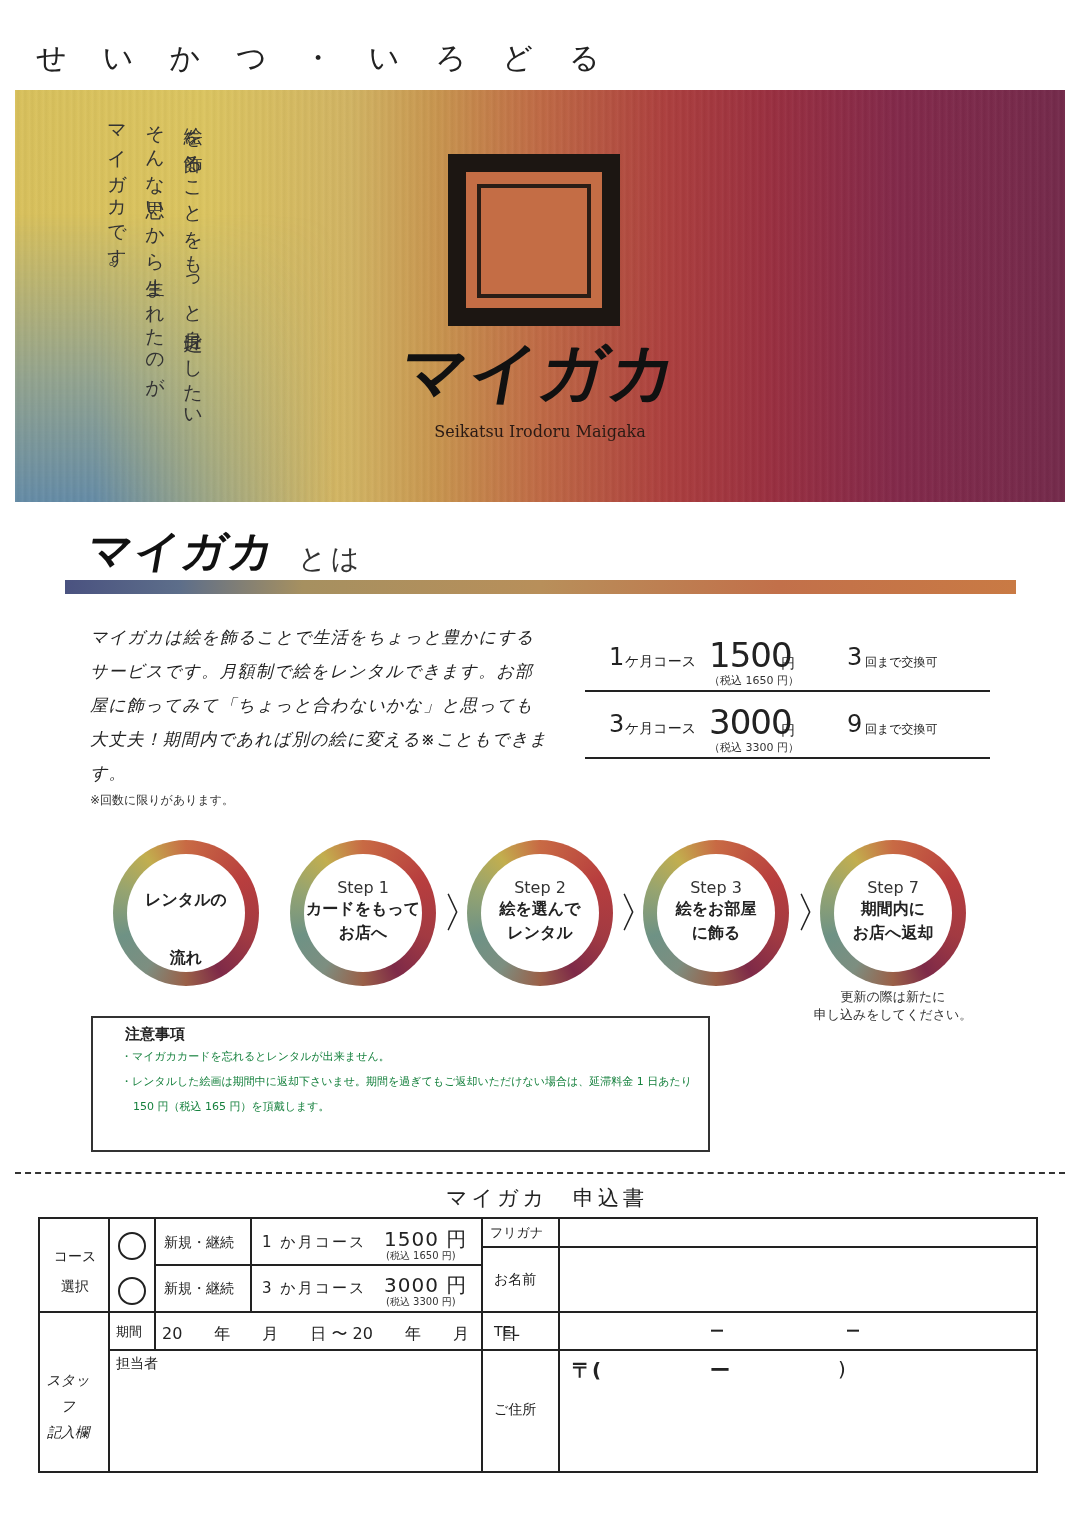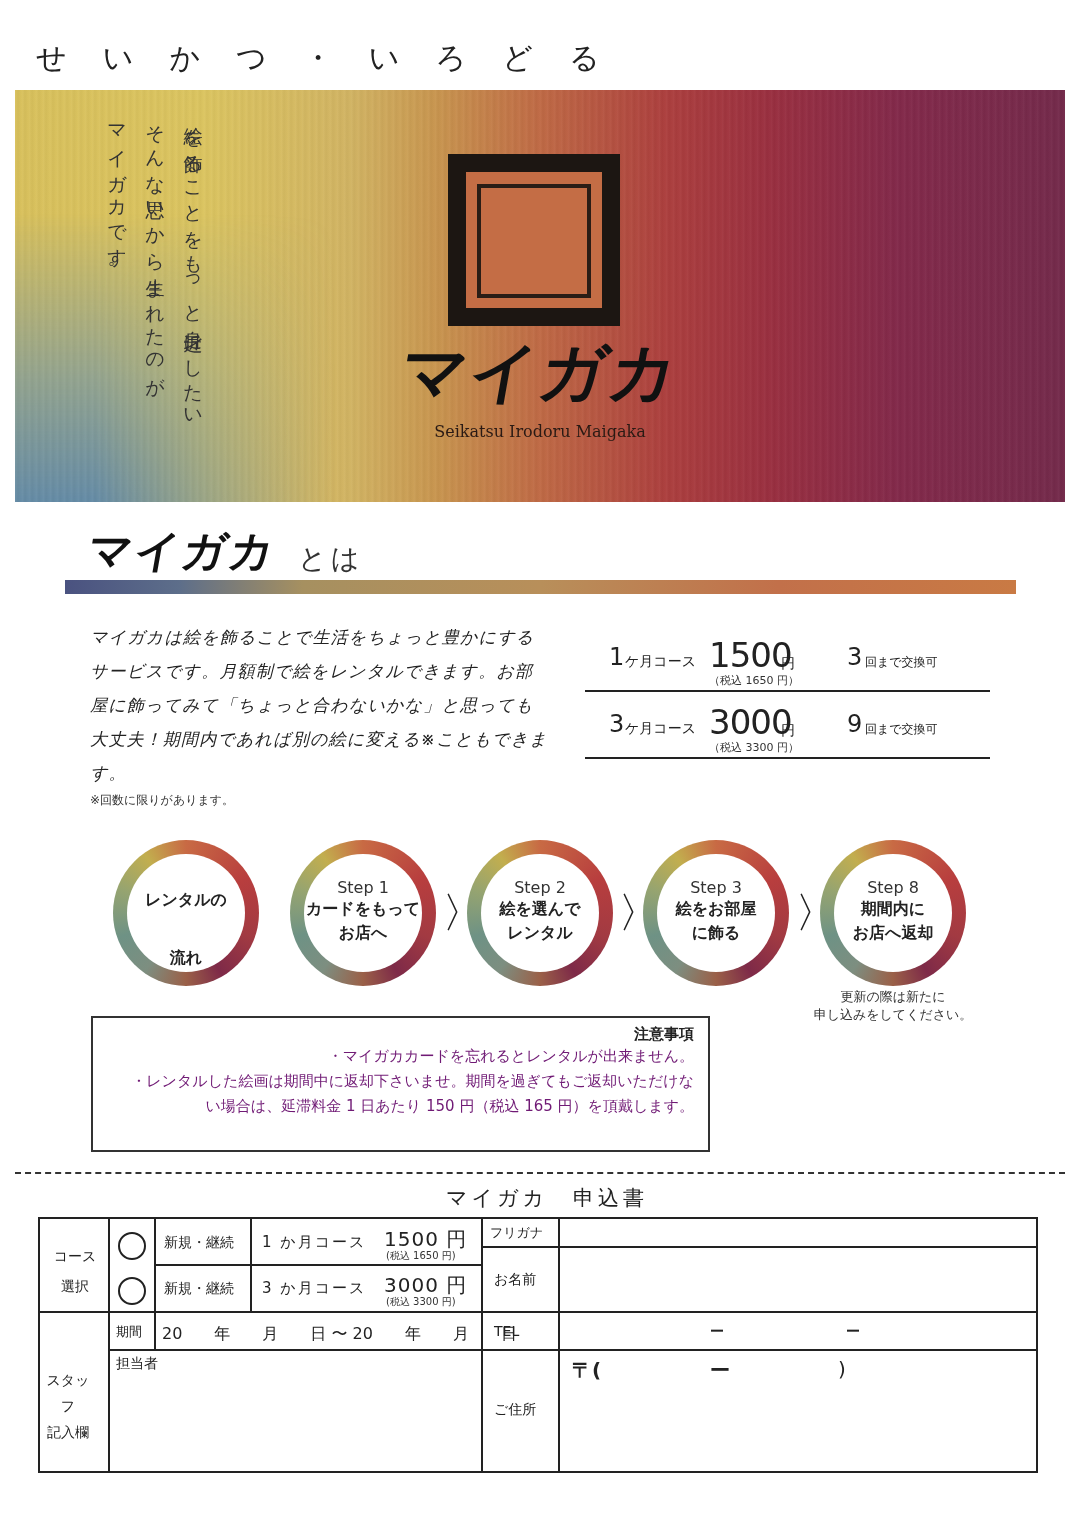--- a/index.html
+++ b/index.html
@@ -64,23 +64,23 @@
   .s0 { left: 113px; top: 840px; }
   .s1 { left: 290px; top: 840px; }
   .s2 { left: 467px; top: 840px; }
   .s3 { left: 643px; top: 840px; }
   .s4 { left: 820px; top: 840px; }
   .chev { font-size: 42px; color: #222; font-weight: 100; top: 885px; }
   .c1 { left: 442px; } .c2 { left: 618px; } .c3 { left: 795px; }
   .renew { left: 800px; top: 988px; width: 186px; text-align: center; font-size: 13px; line-height: 18px; color: #333; }
 
   
-  .notice { left: 91px; top: 1016px; width: 619px; height: 136px; border: 2px solid #333; padding: 6px 14px 0 28px; text-align: right; }
+  .notice { left: 91px; top: 1016px; width: 619px; height: 136px; border: 2px solid #333; padding: 6px 14px 0 28px; }
   .notice-title { font-weight: bold; font-size: 15px; margin-left: 4px; line-height: 20px; }
-  .notice-item { font-size: 15px; line-height: 25px; color: #701a75; padding-left: 12px; text-indent: -12px; }
+  .notice-item { font-size: 11px; line-height: 25px; color: #15803d; padding-left: 12px; text-indent: -12px; }
 
   
   .cut { left: 15px; top: 1172px; width: 1050px; border-top: 2px dashed #333; }
 
   
   .form-title { left: 0; top: 1184px; width: 1080px; text-align: center; font-size: 21px; letter-spacing: 4px; padding-left: 14px; color: #222; }
   .form { left: 38px; top: 1217px; width: 1000px; height: 256px; border: 2px solid #222; }
   .ln { position: absolute; background: #222; }
   .cell { position: absolute; font-size: 14px; color: #222; }
   .radio { position: absolute; width: 28px; height: 28px; border: 2px solid #222; border-radius: 50%; }
@@ -159,21 +159,21 @@
 <div class="abs step s3">
   <div class="step-inner">
     <span class="step-label">Step 3</span>
     <span class="step-text">絵をお部屋</span>
     <span class="step-text">に飾る</span>
   </div>
 </div>
 <div class="abs chev c3">〉</div>
 <div class="abs step s4">
   <div class="step-inner">
-    <span class="step-label">Step 8</span>
+    <span class="step-label">Step 7</span>
     <span class="step-text">期間内に</span>
     <span class="step-text">お店へ返却</span>
   </div>
 </div>
 <div class="abs renew">
   <div>更新の際は新たに</div>
   <div>申し込みをしてください。</div>
 </div>
 
 <div class="abs notice">
@@ -211,21 +211,21 @@
   <div class="cell" style="left:222px;top:14px;font-size:15px;letter-spacing:2px;">1 か月コース</div>
   <div class="big-price" style="left:344px;top:7px;">1500 円</div>
   <div class="small-tax" style="left:346px;top:30px;">(税込 1650 円)</div>
 
   <div class="radio" style="left:78px;top:58px;"></div>
   <div class="cell" style="left:124px;top:61px;">新規・継続</div>
   <div class="cell" style="left:222px;top:60px;font-size:15px;letter-spacing:2px;">3 か月コース</div>
   <div class="big-price" style="left:344px;top:53px;">3000 円</div>
   <div class="small-tax" style="left:346px;top:76px;">(税込 3300 円)</div>
 
-  <div class="cell" style="left:0;top:148px;width:56px;text-align:center;line-height:26px;">
+  <div class="cell" style="left:0;top:148px;width:56px;text-align:center;line-height:26px;font-style:italic;">
     <div>スタッフ</div>
     <div>記入欄</div>
   </div>
   <div class="cell" style="left:76px;top:104px;font-size:13px;">期間</div>
   <div class="cell" style="left:122px;top:105px;width:318px;white-space:pre;font-size:16px;">20　　年　　月　　日 〜 20　　年　　月　　日</div>
   <div class="cell" style="left:76px;top:136px;">担当者</div>
 
   <div class="cell" style="left:450px;top:5px;font-size:13px;">フリガナ</div>
   <div class="cell" style="left:520px;top:2px;width:478px;height:25px;"></div>
   <div class="cell" style="left:454px;top:52px;">お名前</div>

